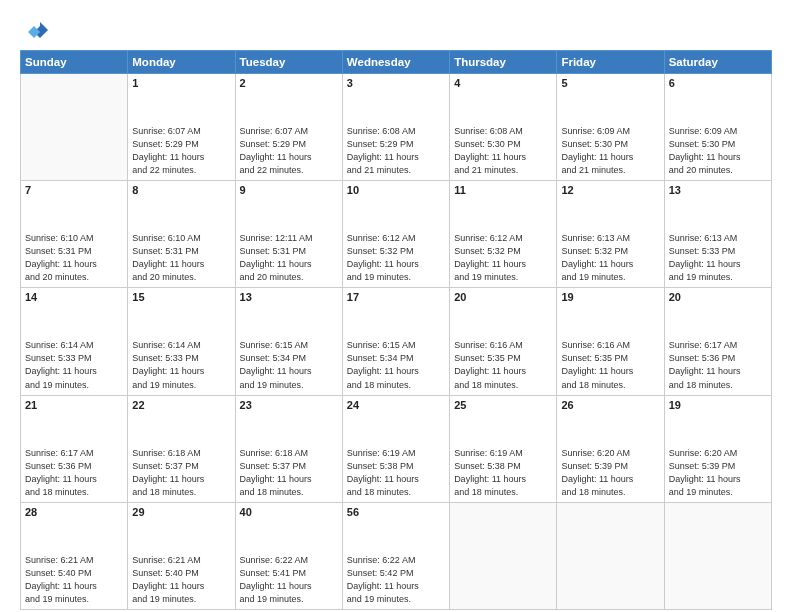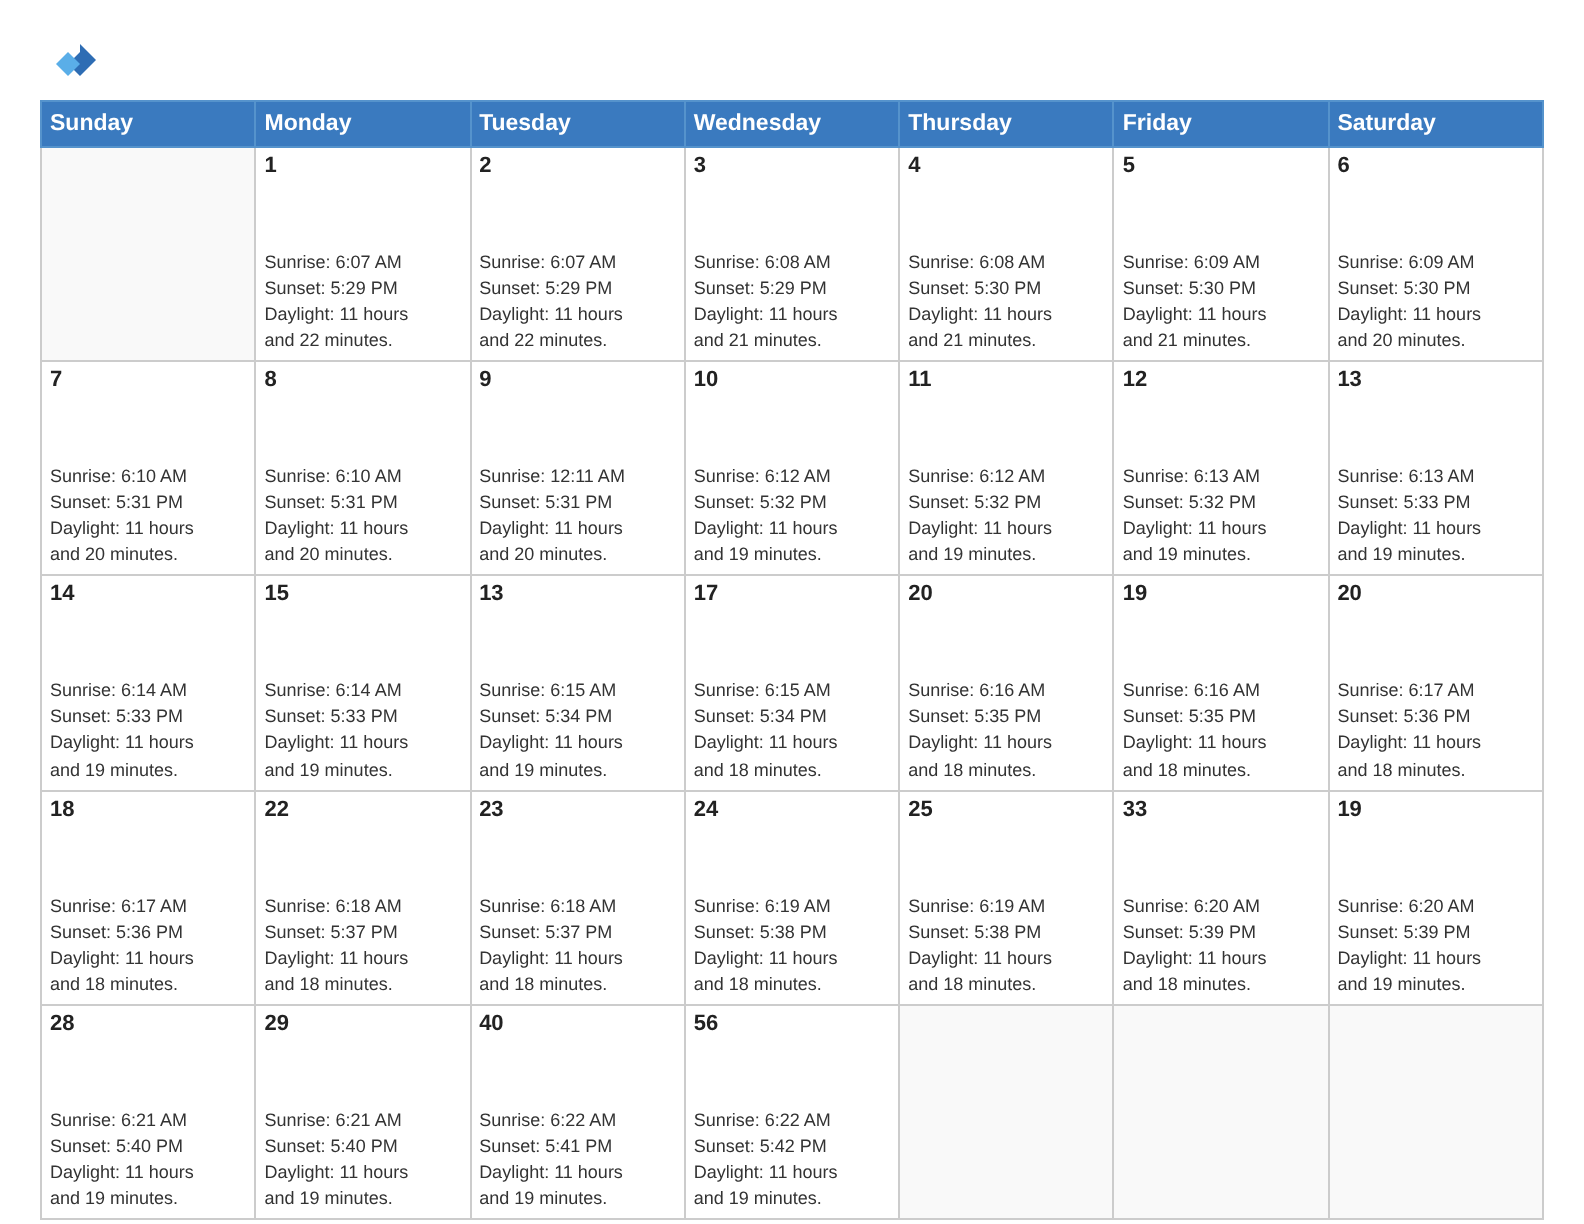--- a/index.html
+++ b/index.html
@@ -283,21 +283,21 @@
           <td>
             <span class="day-num">20</span>
             <div class="day-info" style="white-space: pre-line;">Sunrise: 6:17 AM
 Sunset: 5:36 PM
 Daylight: 11 hours
 and 18 minutes.</div>
           </td>
         </tr>
         <tr>
           <td>
-            <span class="day-num">18</span>
+            <span class="day-num">21</span>
             <div class="day-info" style="white-space: pre-line;">Sunrise: 6:17 AM
 Sunset: 5:36 PM
 Daylight: 11 hours
 and 18 minutes.</div>
           </td>
           <td>
             <span class="day-num">22</span>
             <div class="day-info" style="white-space: pre-line;">Sunrise: 6:18 AM
 Sunset: 5:37 PM
 Daylight: 11 hours
@@ -318,21 +318,21 @@
 and 18 minutes.</div>
           </td>
           <td>
             <span class="day-num">25</span>
             <div class="day-info" style="white-space: pre-line;">Sunrise: 6:19 AM
 Sunset: 5:38 PM
 Daylight: 11 hours
 and 18 minutes.</div>
           </td>
           <td>
-            <span class="day-num">33</span>
+            <span class="day-num">26</span>
             <div class="day-info" style="white-space: pre-line;">Sunrise: 6:20 AM
 Sunset: 5:39 PM
 Daylight: 11 hours
 and 18 minutes.</div>
           </td>
           <td>
             <span class="day-num">19</span>
             <div class="day-info" style="white-space: pre-line;">Sunrise: 6:20 AM
 Sunset: 5:39 PM
 Daylight: 11 hours

